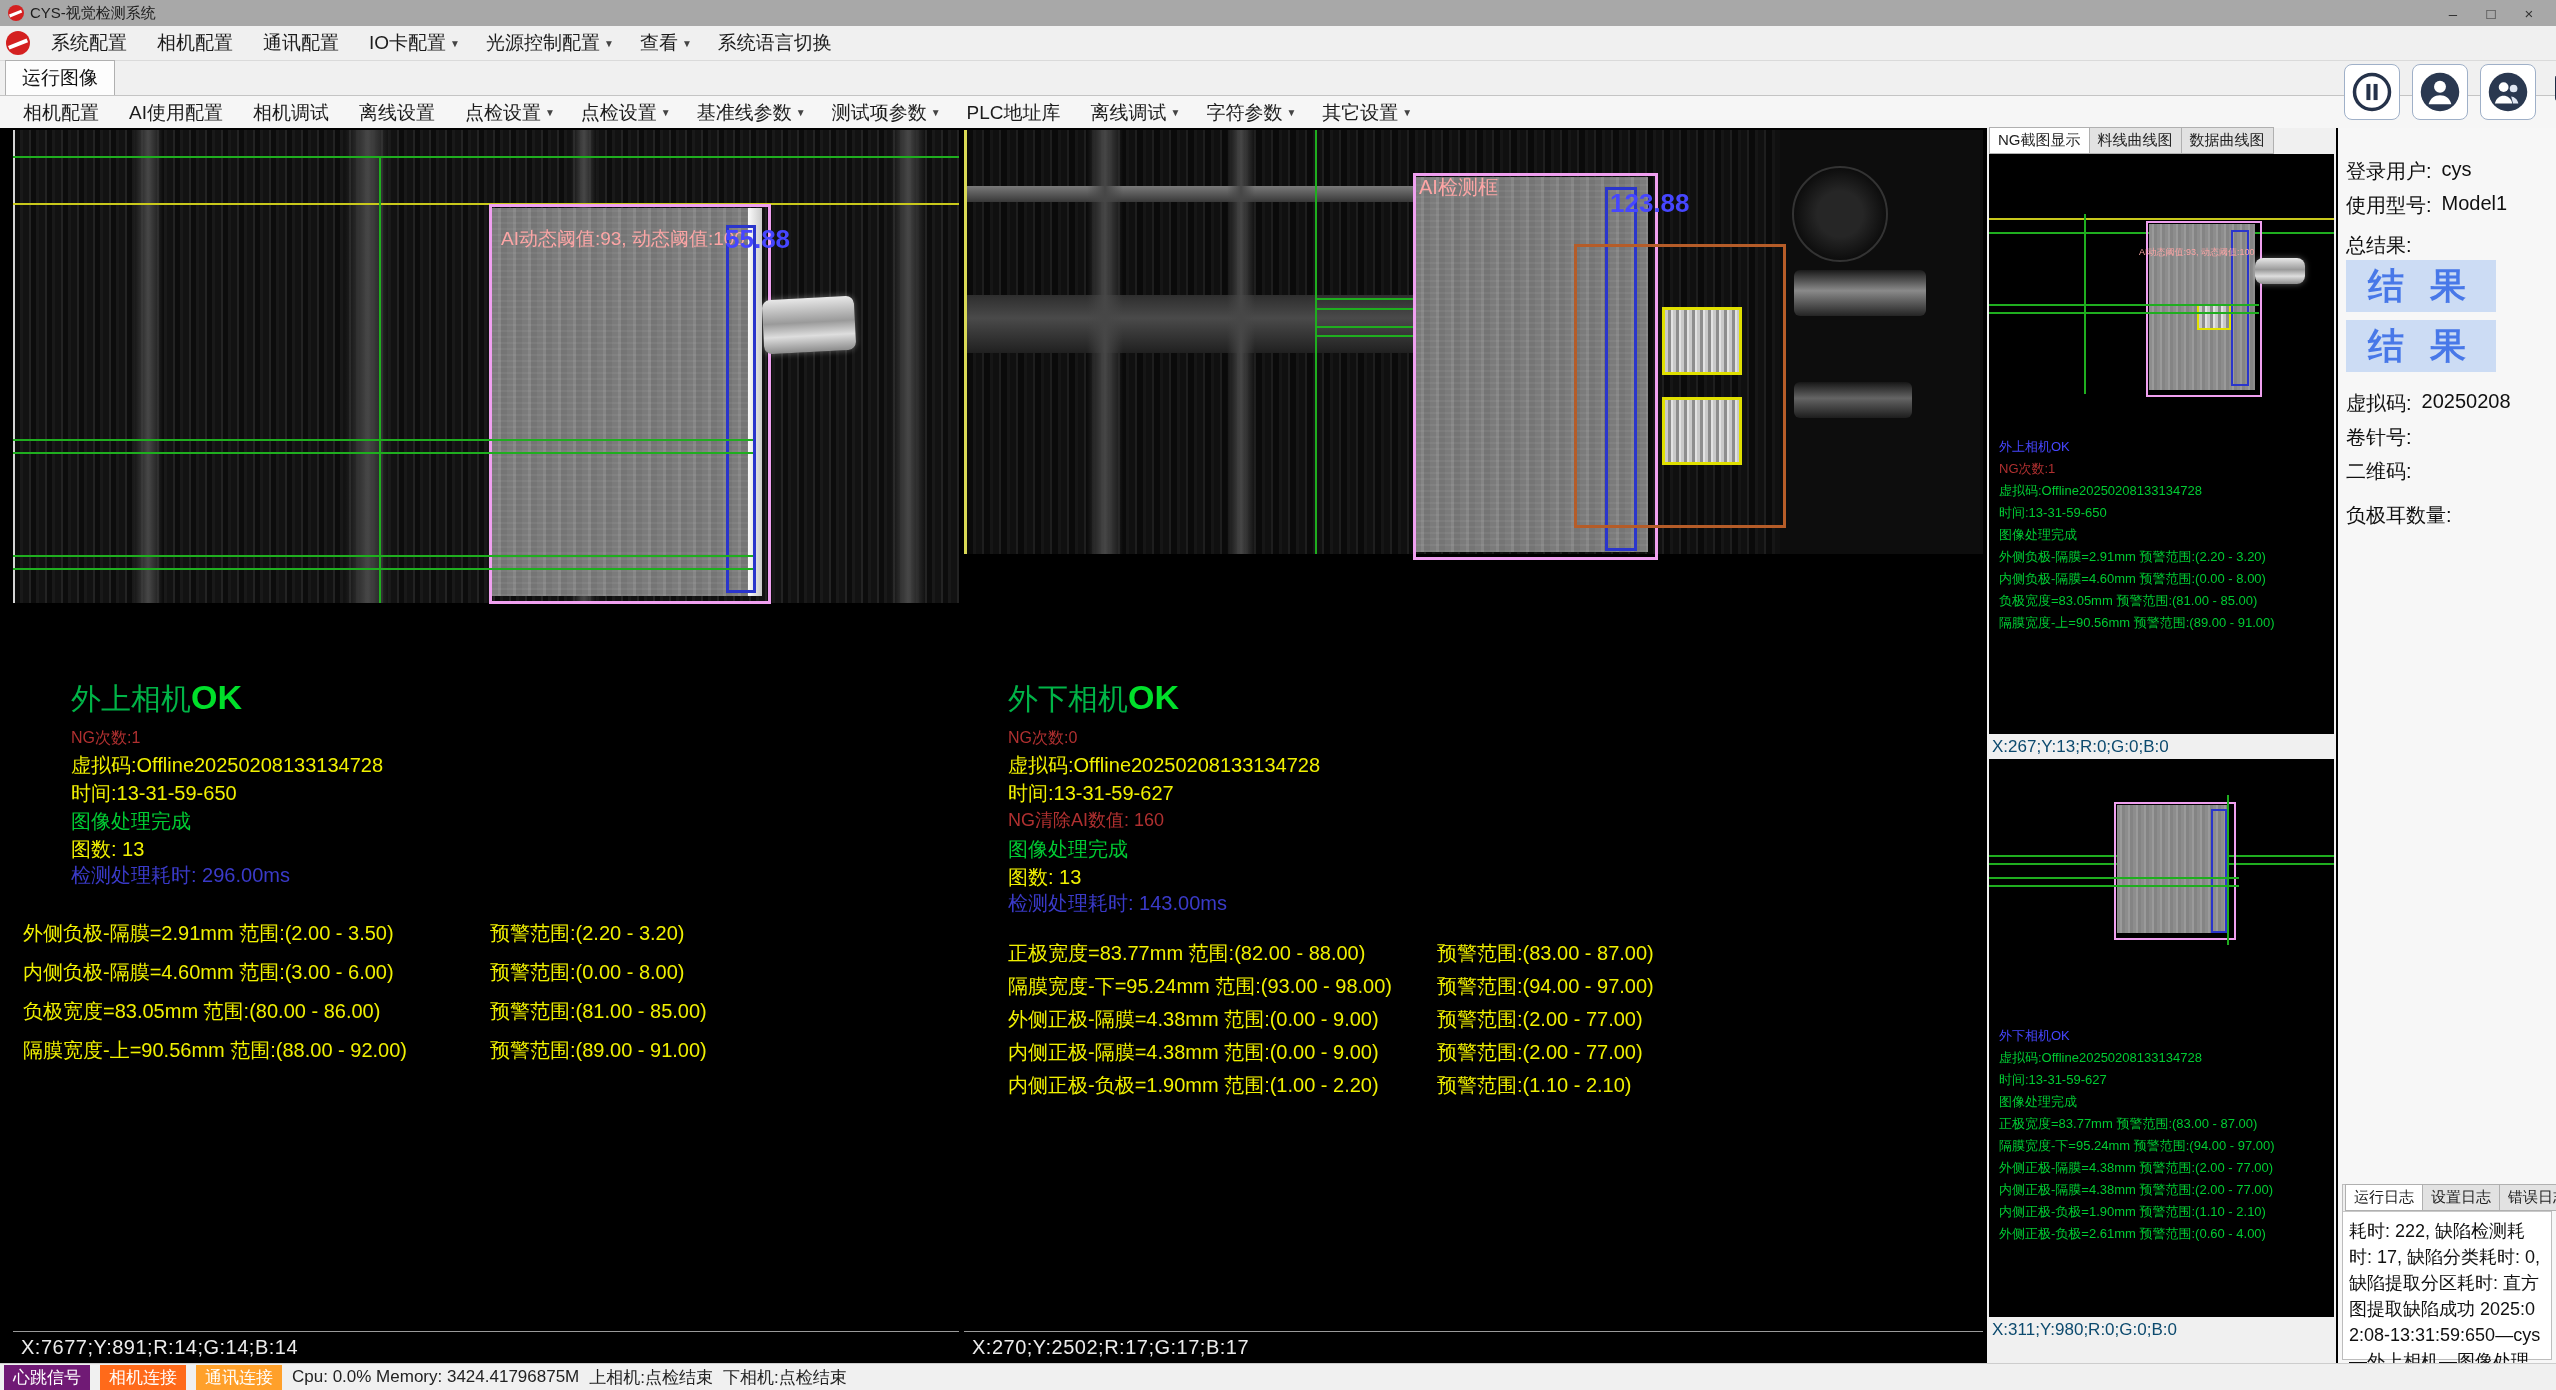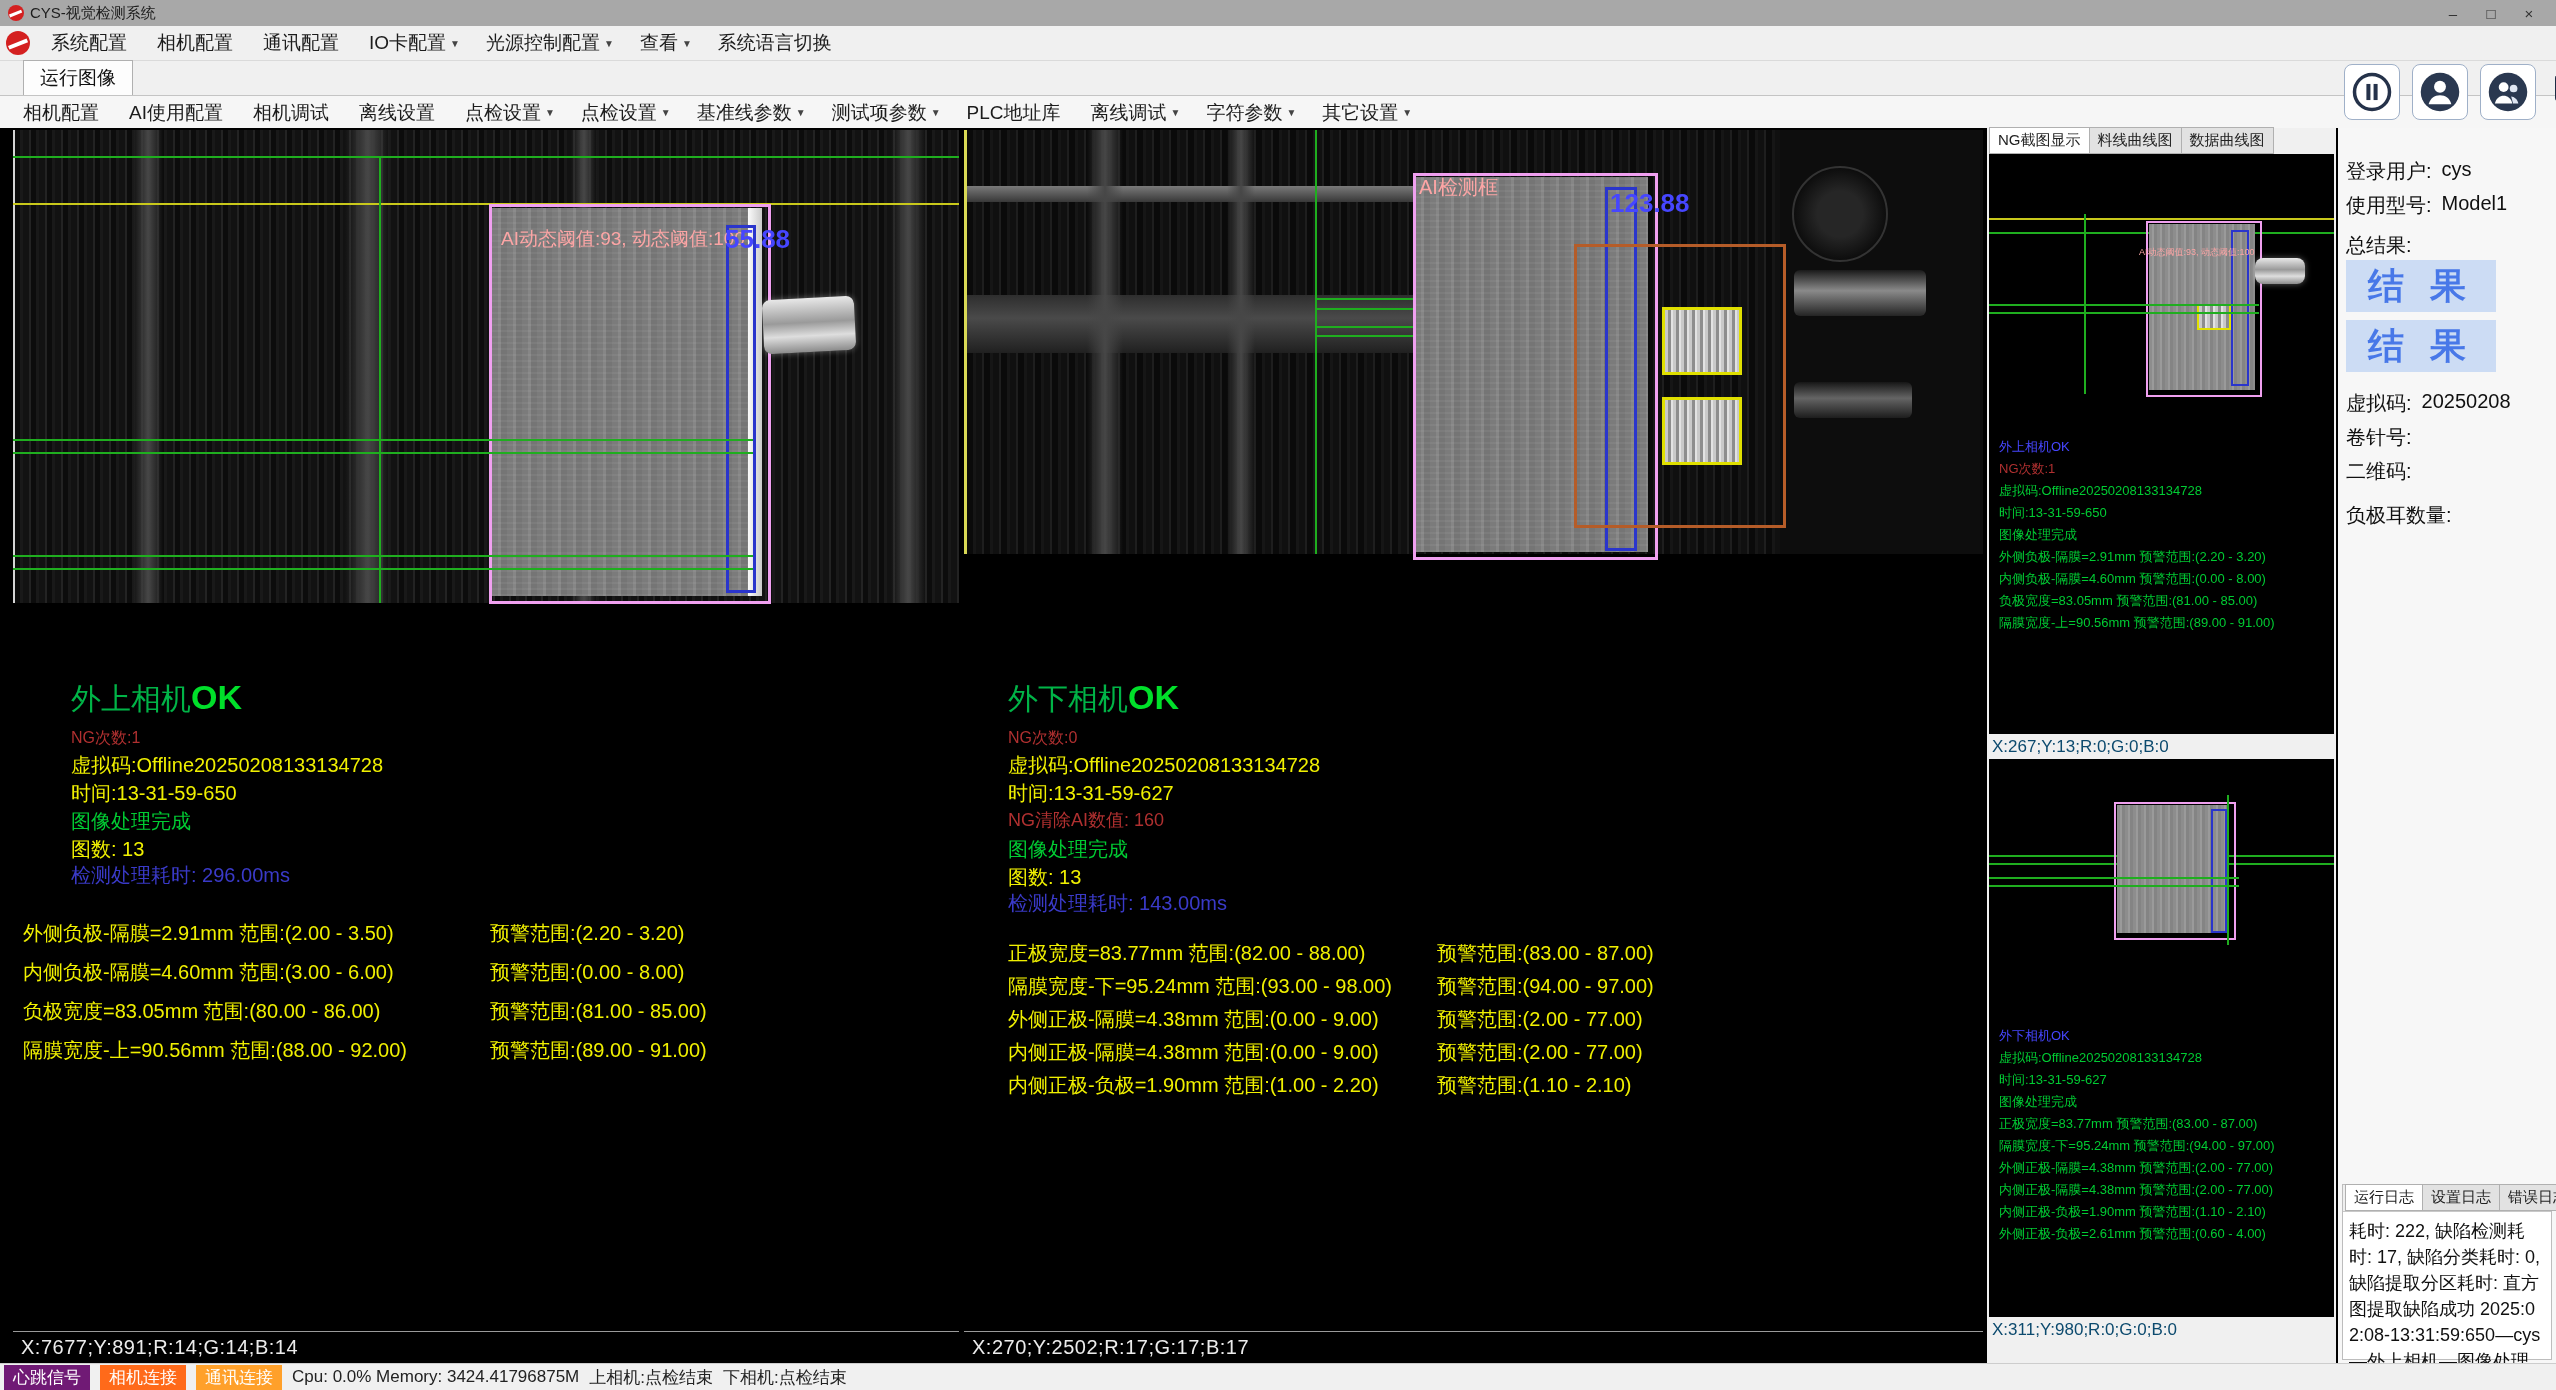--- a/index.html
+++ b/index.html
@@ -11,21 +11,21 @@
   
   #titlebar{height:26px;background:#a8a8a8;display:flex;align-items:center;padding:0 8px;font-size:15px;color:#1d1d1d;}
   #titlebar .spacer{flex:1;}
   .winbtn{width:38px;text-align:center;font-size:15px;color:#333;cursor:default;}
   .logo{width:16px;height:16px;border-radius:50%;background:#d42020;position:relative;margin-right:6px;flex:0 0 auto;}
   .logo::after{content:"";position:absolute;left:8%;top:44%;width:84%;height:16%;background:#fff;transform:rotate(-22deg);}
   .logo.big{width:24px;height:24px;margin-right:8px;}
   #menubar{height:34px;background:#f0f0f0;display:flex;align-items:center;padding:0 6px;font-size:19px;color:#1c1c1c;}
   .menu-item{padding:19px 13px;display:flex;align-items:center;gap:4px;white-space:nowrap;}
   .arrow{font-size:10px;color:#444;}
-  #tabrow{height:34px;background:#f0f0f0;border-top:1px solid #dadada;border-bottom:1px solid #c4c4c4;display:flex;align-items:flex-end;padding:0 23px;}
+  #tabrow{height:34px;background:#f0f0f0;border-top:1px solid #dadada;border-bottom:1px solid #c4c4c4;display:flex;align-items:flex-end;padding:0 5px;}
   #viewtab{padding:4px 16px;background:#fdfdfd;border:1px solid #b0b0b0;border-bottom:none;font-size:19px;color:#111;}
   #toolbarrow{height:33px;background:#f6f6f6;border-bottom:1px solid #cfcfcf;display:flex;align-items:center;padding:0 10px;font-size:19px;color:#1c1c1c;}
   
   #ctrlbtns{position:absolute;left:2344px;top:64px;display:flex;gap:12px;z-index:9;}
   .ctrl-btn{width:54px;height:54px;border:1px solid #9fb0c8;background:#fff;border-radius:8px;display:flex;align-items:center;justify-content:center;}
   .ctrl-btn.flat{border:none;background:transparent;}
   
   #main{position:absolute;top:128px;left:0;right:0;bottom:26px;background:#000;}
   .camera-panel{position:absolute;top:2px;bottom:2px;display:flex;flex-direction:column;}
   #cam-left{left:13px;width:946px;}

